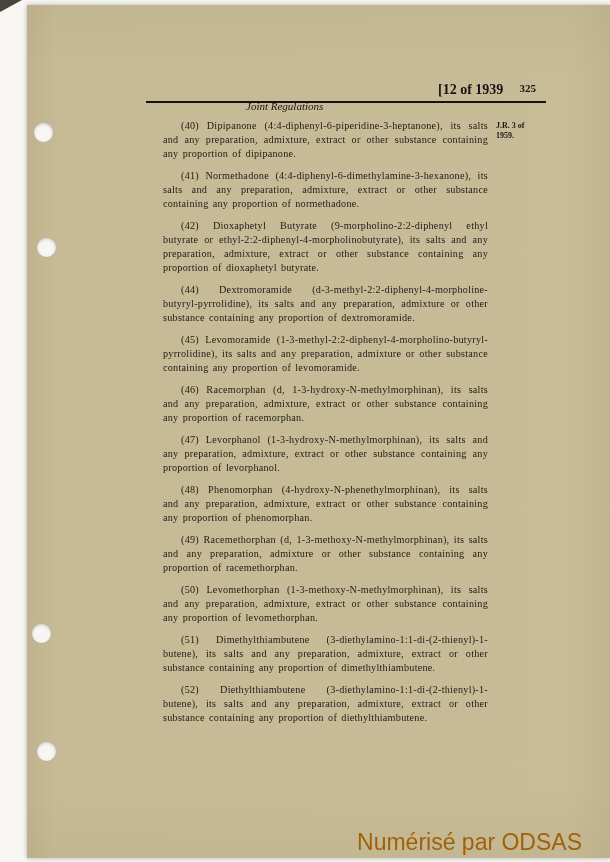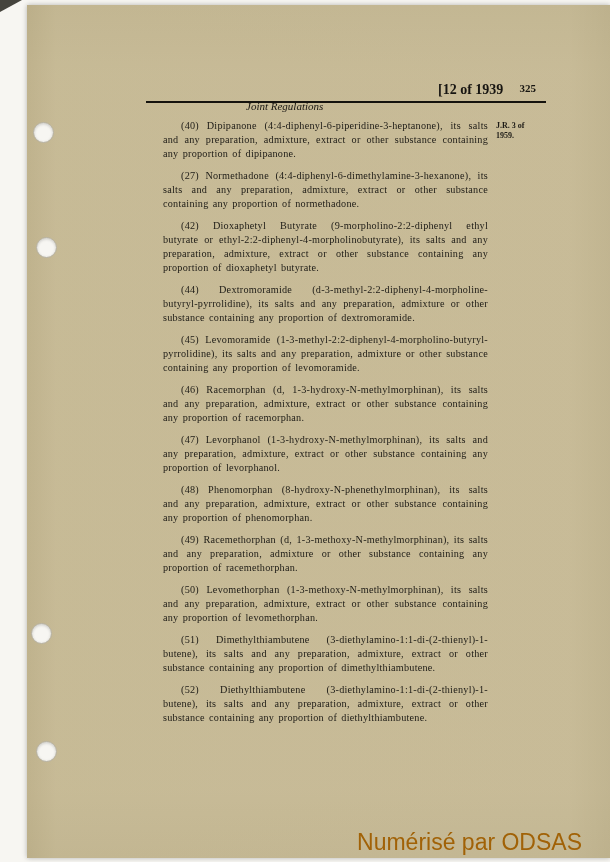--- a/index.html
+++ b/index.html
@@ -120,26 +120,26 @@
   <span class="header-title">Joint Regulations</span>
   <span class="header-citation">[12 of 1939</span>
   <span class="header-page">325</span>
 </div>
 <div class="header-rule"></div>
 
 <div class="margin-note">J.R. 3 of 1959.</div>
 
 <div class="content">
   <p class="para">(40) Dipipanone (4:4-diphenyl-6-piperidine-3-heptanone), its salts and any preparation, admixture, extract or other substance containing any proportion of dipipanone.</p>
-  <p class="para">(27) Normethadone (4:4-diphenyl-6-dimethylamine-3-hexanone), its salts and any preparation, admixture, extract or other substance containing any proportion of normethadone.</p>
+  <p class="para">(41) Normethadone (4:4-diphenyl-6-dimethylamine-3-hexanone), its salts and any preparation, admixture, extract or other substance containing any proportion of normethadone.</p>
   <p class="para">(42) Dioxaphetyl Butyrate (9-morpholino-2:2-diphenyl ethyl butyrate or ethyl-2:2-diphenyl-4-morpholinobutyrate), its salts and any preparation, admixture, extract or other substance containing any proportion of dioxaphetyl butyrate.</p>
   <p class="para">(44) Dextromoramide (d-3-methyl-2:2-diphenyl-4-morpholine-butyryl-pyrrolidine), its salts and any preparation, admixture or other substance containing any proportion of dextromoramide.</p>
   <p class="para">(45) Levomoramide (1-3-methyl-2:2-diphenyl-4-morpholino-butyryl-pyrrolidine), its salts and any preparation, admixture or other substance containing any proportion of levomoramide.</p>
   <p class="para">(46) Racemorphan (d, 1-3-hydroxy-N-methylmorphinan), its salts and any preparation, admixture, extract or other substance containing any proportion of racemorphan.</p>
   <p class="para">(47) Levorphanol (1-3-hydroxy-N-methylmorphinan), its salts and any preparation, admixture, extract or other substance containing any proportion of levorphanol.</p>
-  <p class="para">(48) Phenomorphan (8-hydroxy-N-phenethylmorphinan), its salts and any preparation, admixture, extract or other substance containing any proportion of phenomorphan.</p>
+  <p class="para">(48) Phenomorphan (4-hydroxy-N-phenethylmorphinan), its salts and any preparation, admixture, extract or other substance containing any proportion of phenomorphan.</p>
   <p class="para">(49) Racemethorphan (d, 1-3-methoxy-N-methylmorphinan), its salts and any preparation, admixture or other substance containing any proportion of racemethorphan.</p>
   <p class="para">(50) Levomethorphan (1-3-methoxy-N-methylmorphinan), its salts and any preparation, admixture, extract or other substance containing any proportion of levomethorphan.</p>
   <p class="para">(51) Dimethylthiambutene (3-diethylamino-1:1-di-(2-thienyl)-1-butene), its salts and any preparation, admixture, extract or other substance containing any proportion of dimethylthiambutene.</p>
   <p class="para">(52) Diethylthiambutene (3-diethylamino-1:1-di-(2-thienyl)-1-butene), its salts and any preparation, admixture, extract or other substance containing any proportion of diethylthiambutene.</p>
 </div>
 
 <div class="watermark">Numérisé par ODSAS</div>
 
 </body></html>

